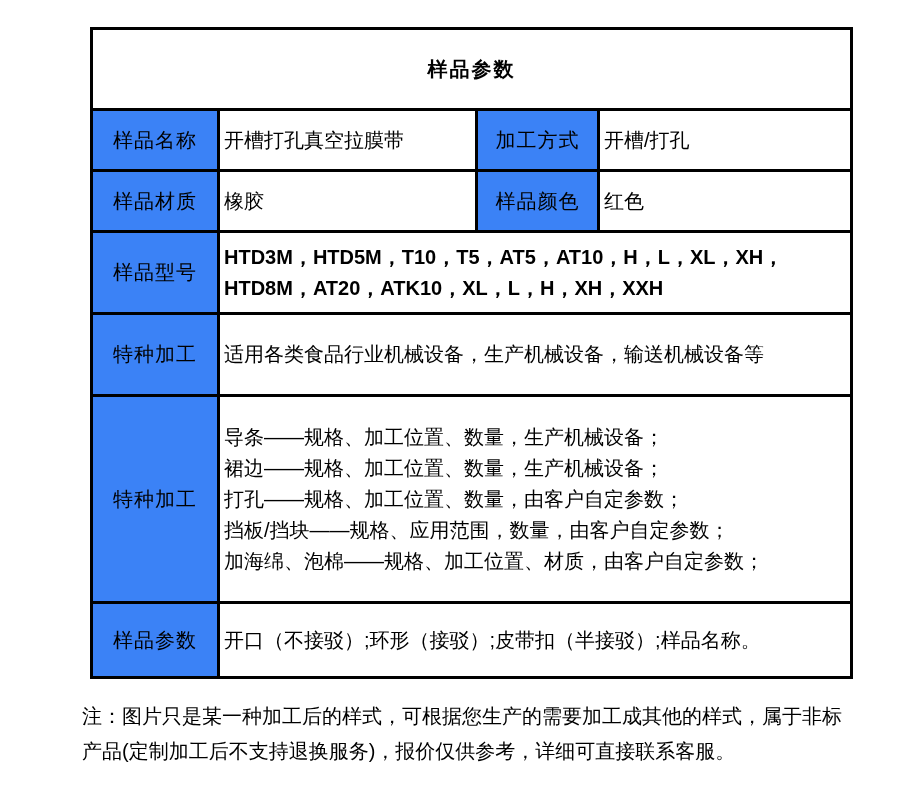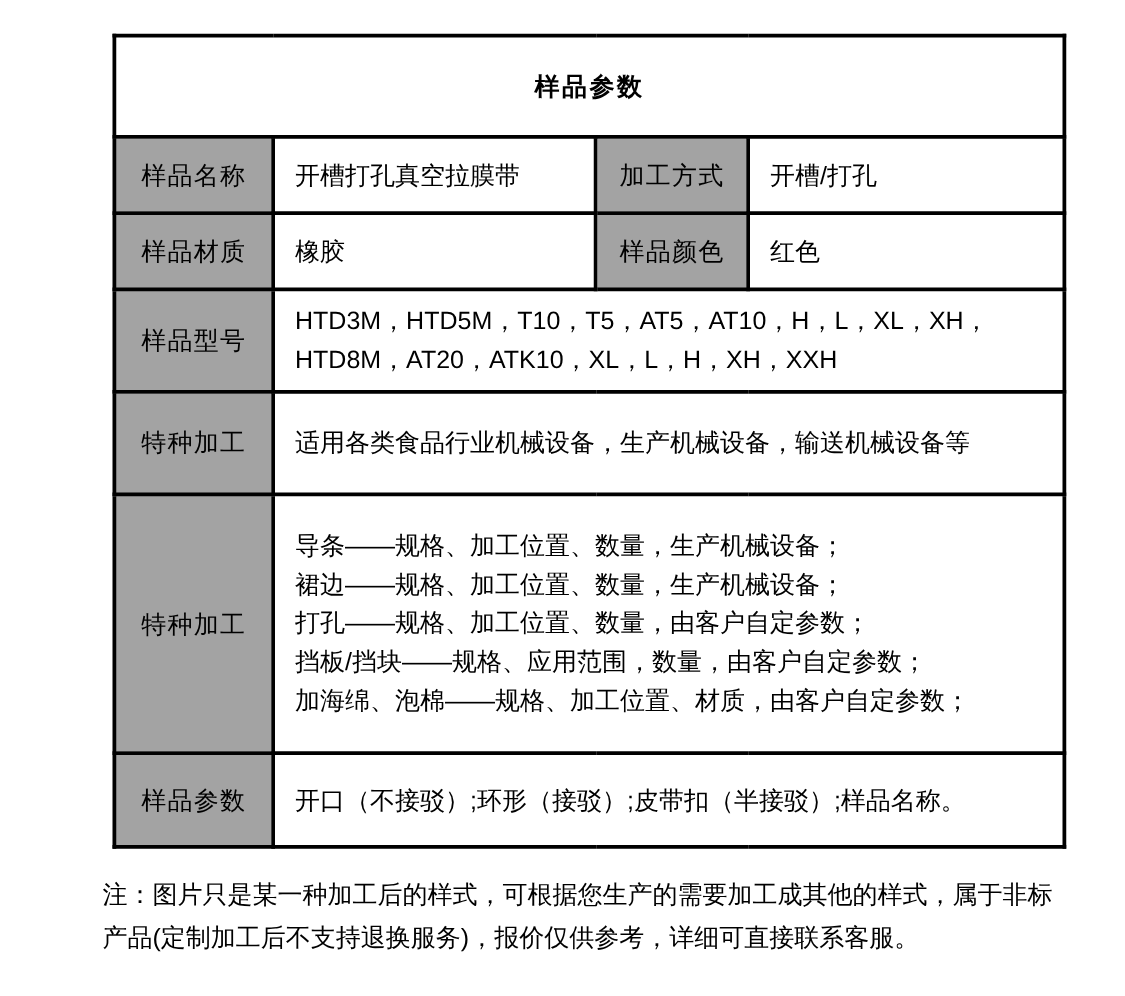--- a/index.html
+++ b/index.html
@@ -29,35 +29,35 @@
     overflow: hidden;
   }
   td.title-cell {
     height: 76px;
     text-align: center;
     font-size: 34px;
     font-weight: bold;
     letter-spacing: 2px;
   }
   td.label-cell {
-    background: #a3a3a3;
+    background: #3b82f6;
     text-align: center;
     letter-spacing: 1px;
   }
   td.value-cell {
-    padding-left: 16px;
+    padding-left: 4px;
     padding-right: 10px;
     text-align: left;
   }
   tr.row-short  td { height: 56px; }
   tr.row-mid    td { height: 77px; }
   tr.row-tall   td { height: 202px; }
   tr.row-last   td { height: 70px; }
   .multi-line div { line-height: 31px; }
-  .model-lines div { line-height: 31px; }
+  .model-lines div { line-height: 31px; font-weight: bold; }
   .note {
     position: absolute;
     left: 62px;
     top: 699px;
     width: 772px;
     font-size: 20px;
     line-height: 35px;
     text-align: left;
   }
 </style>

